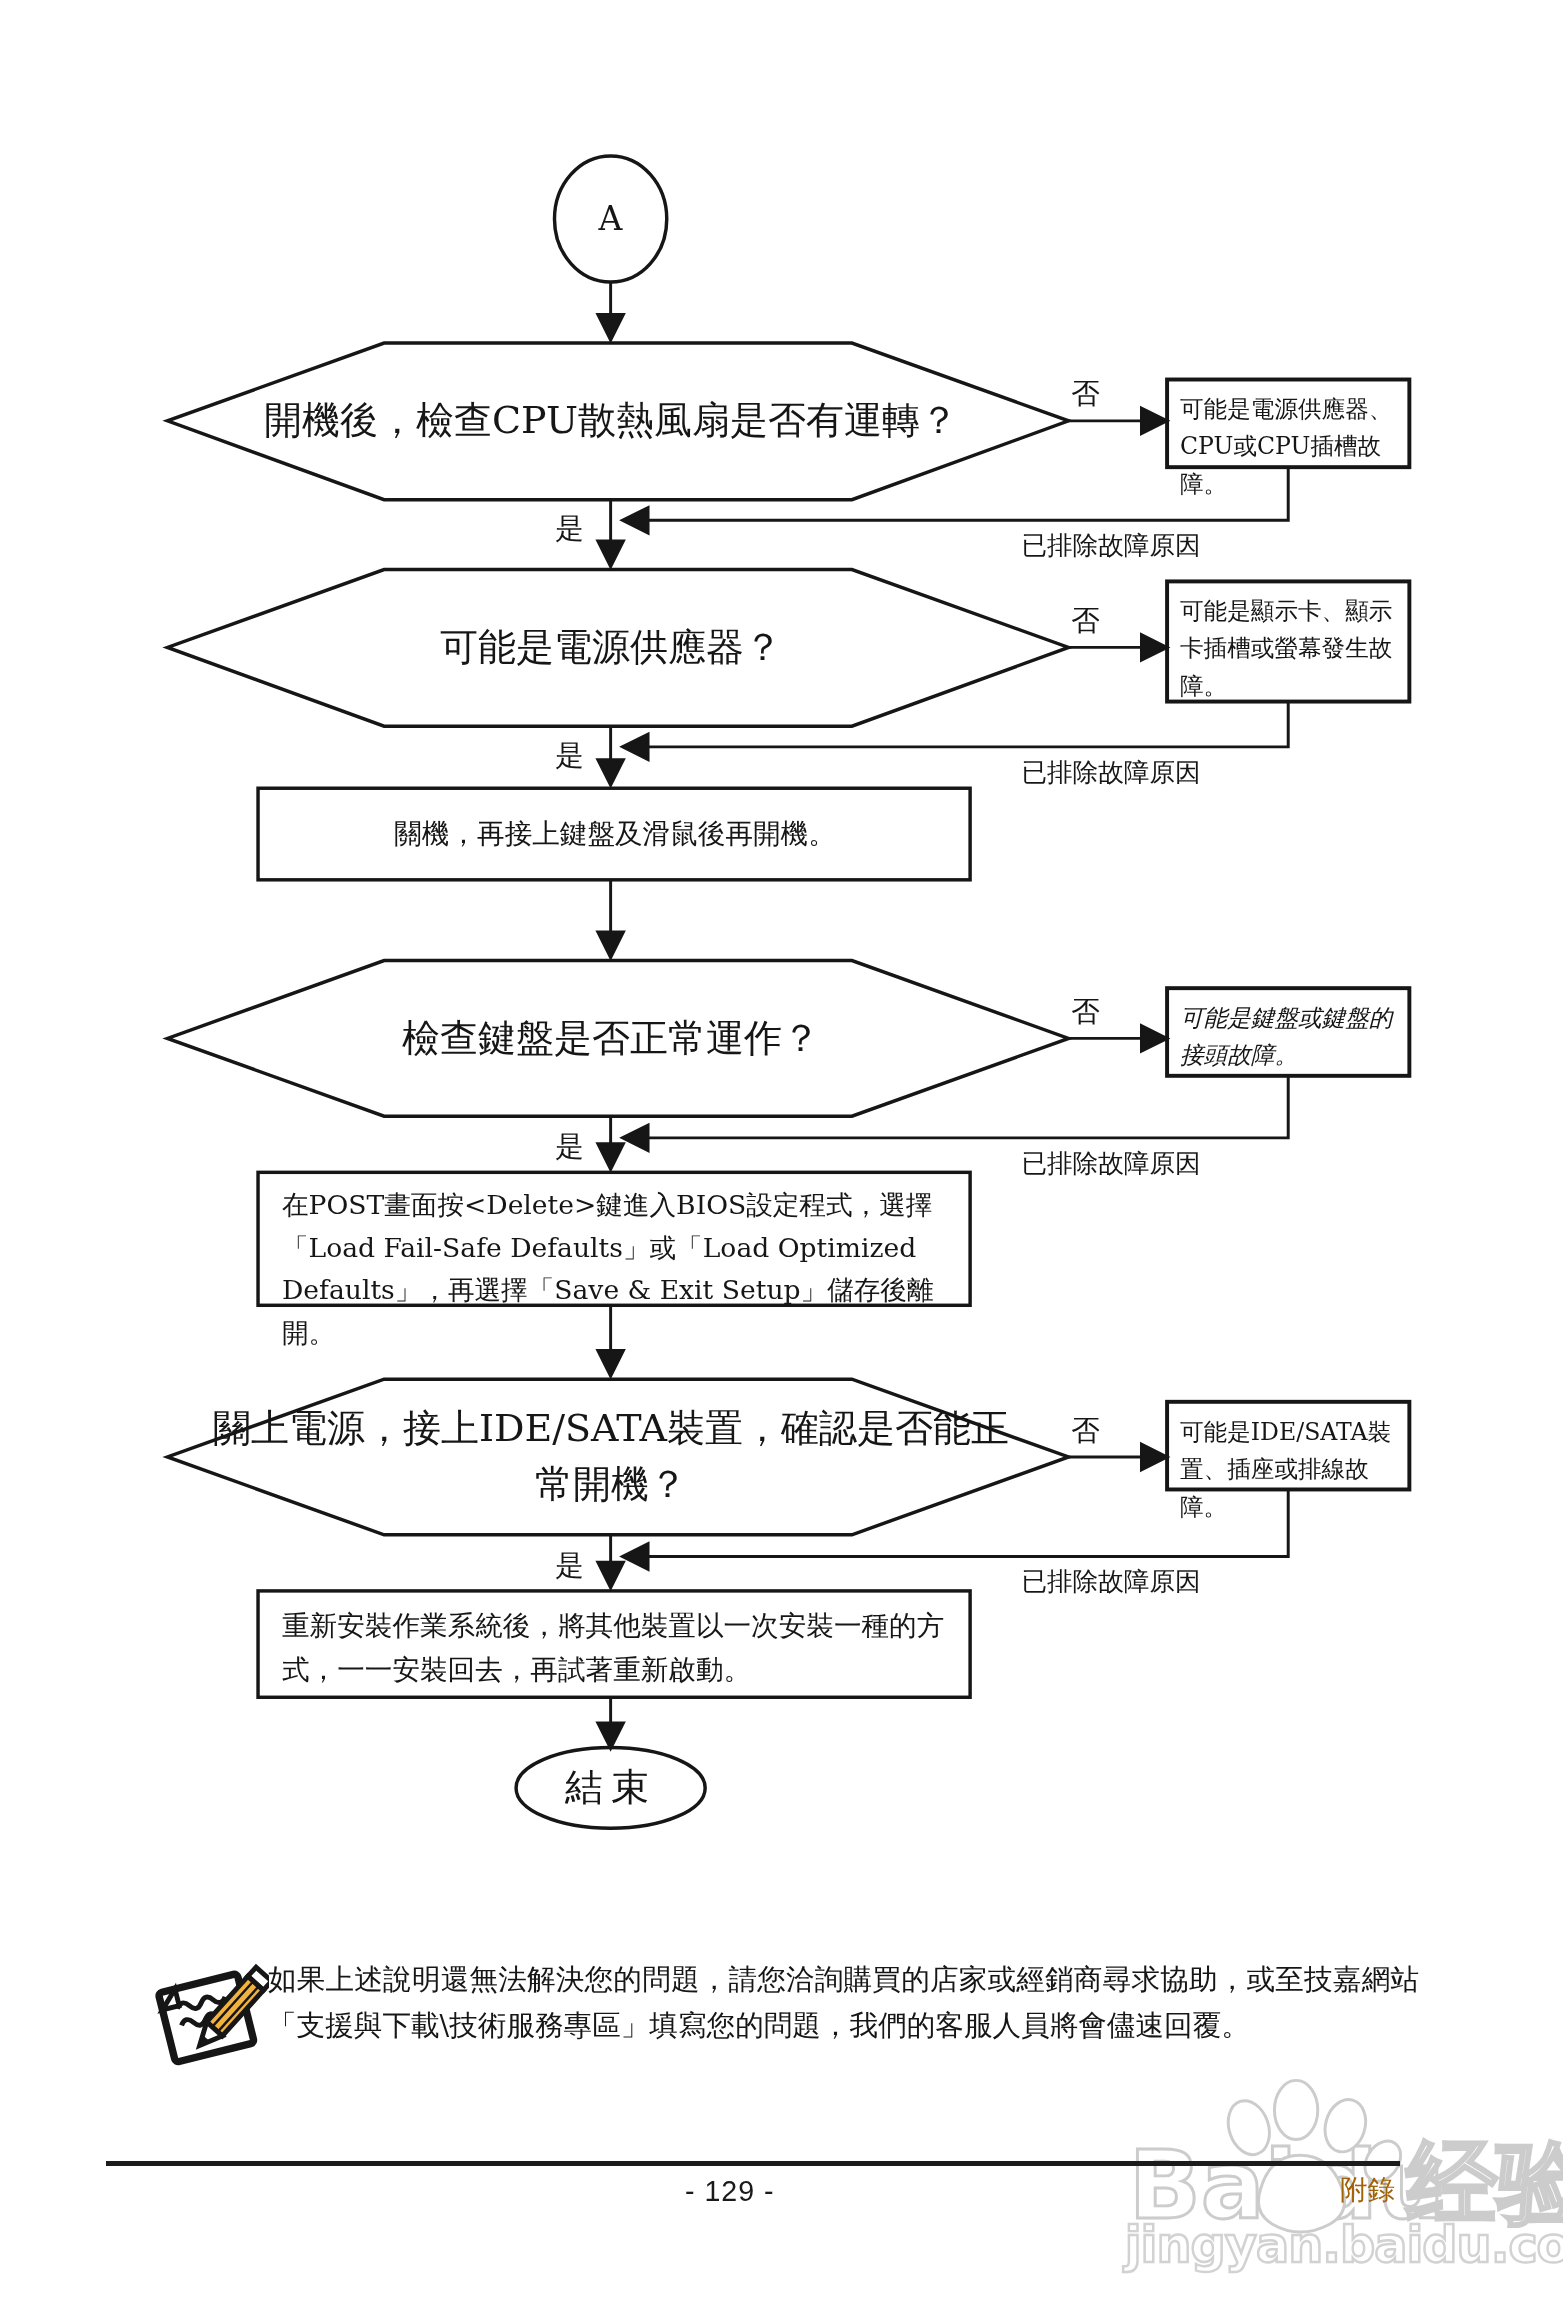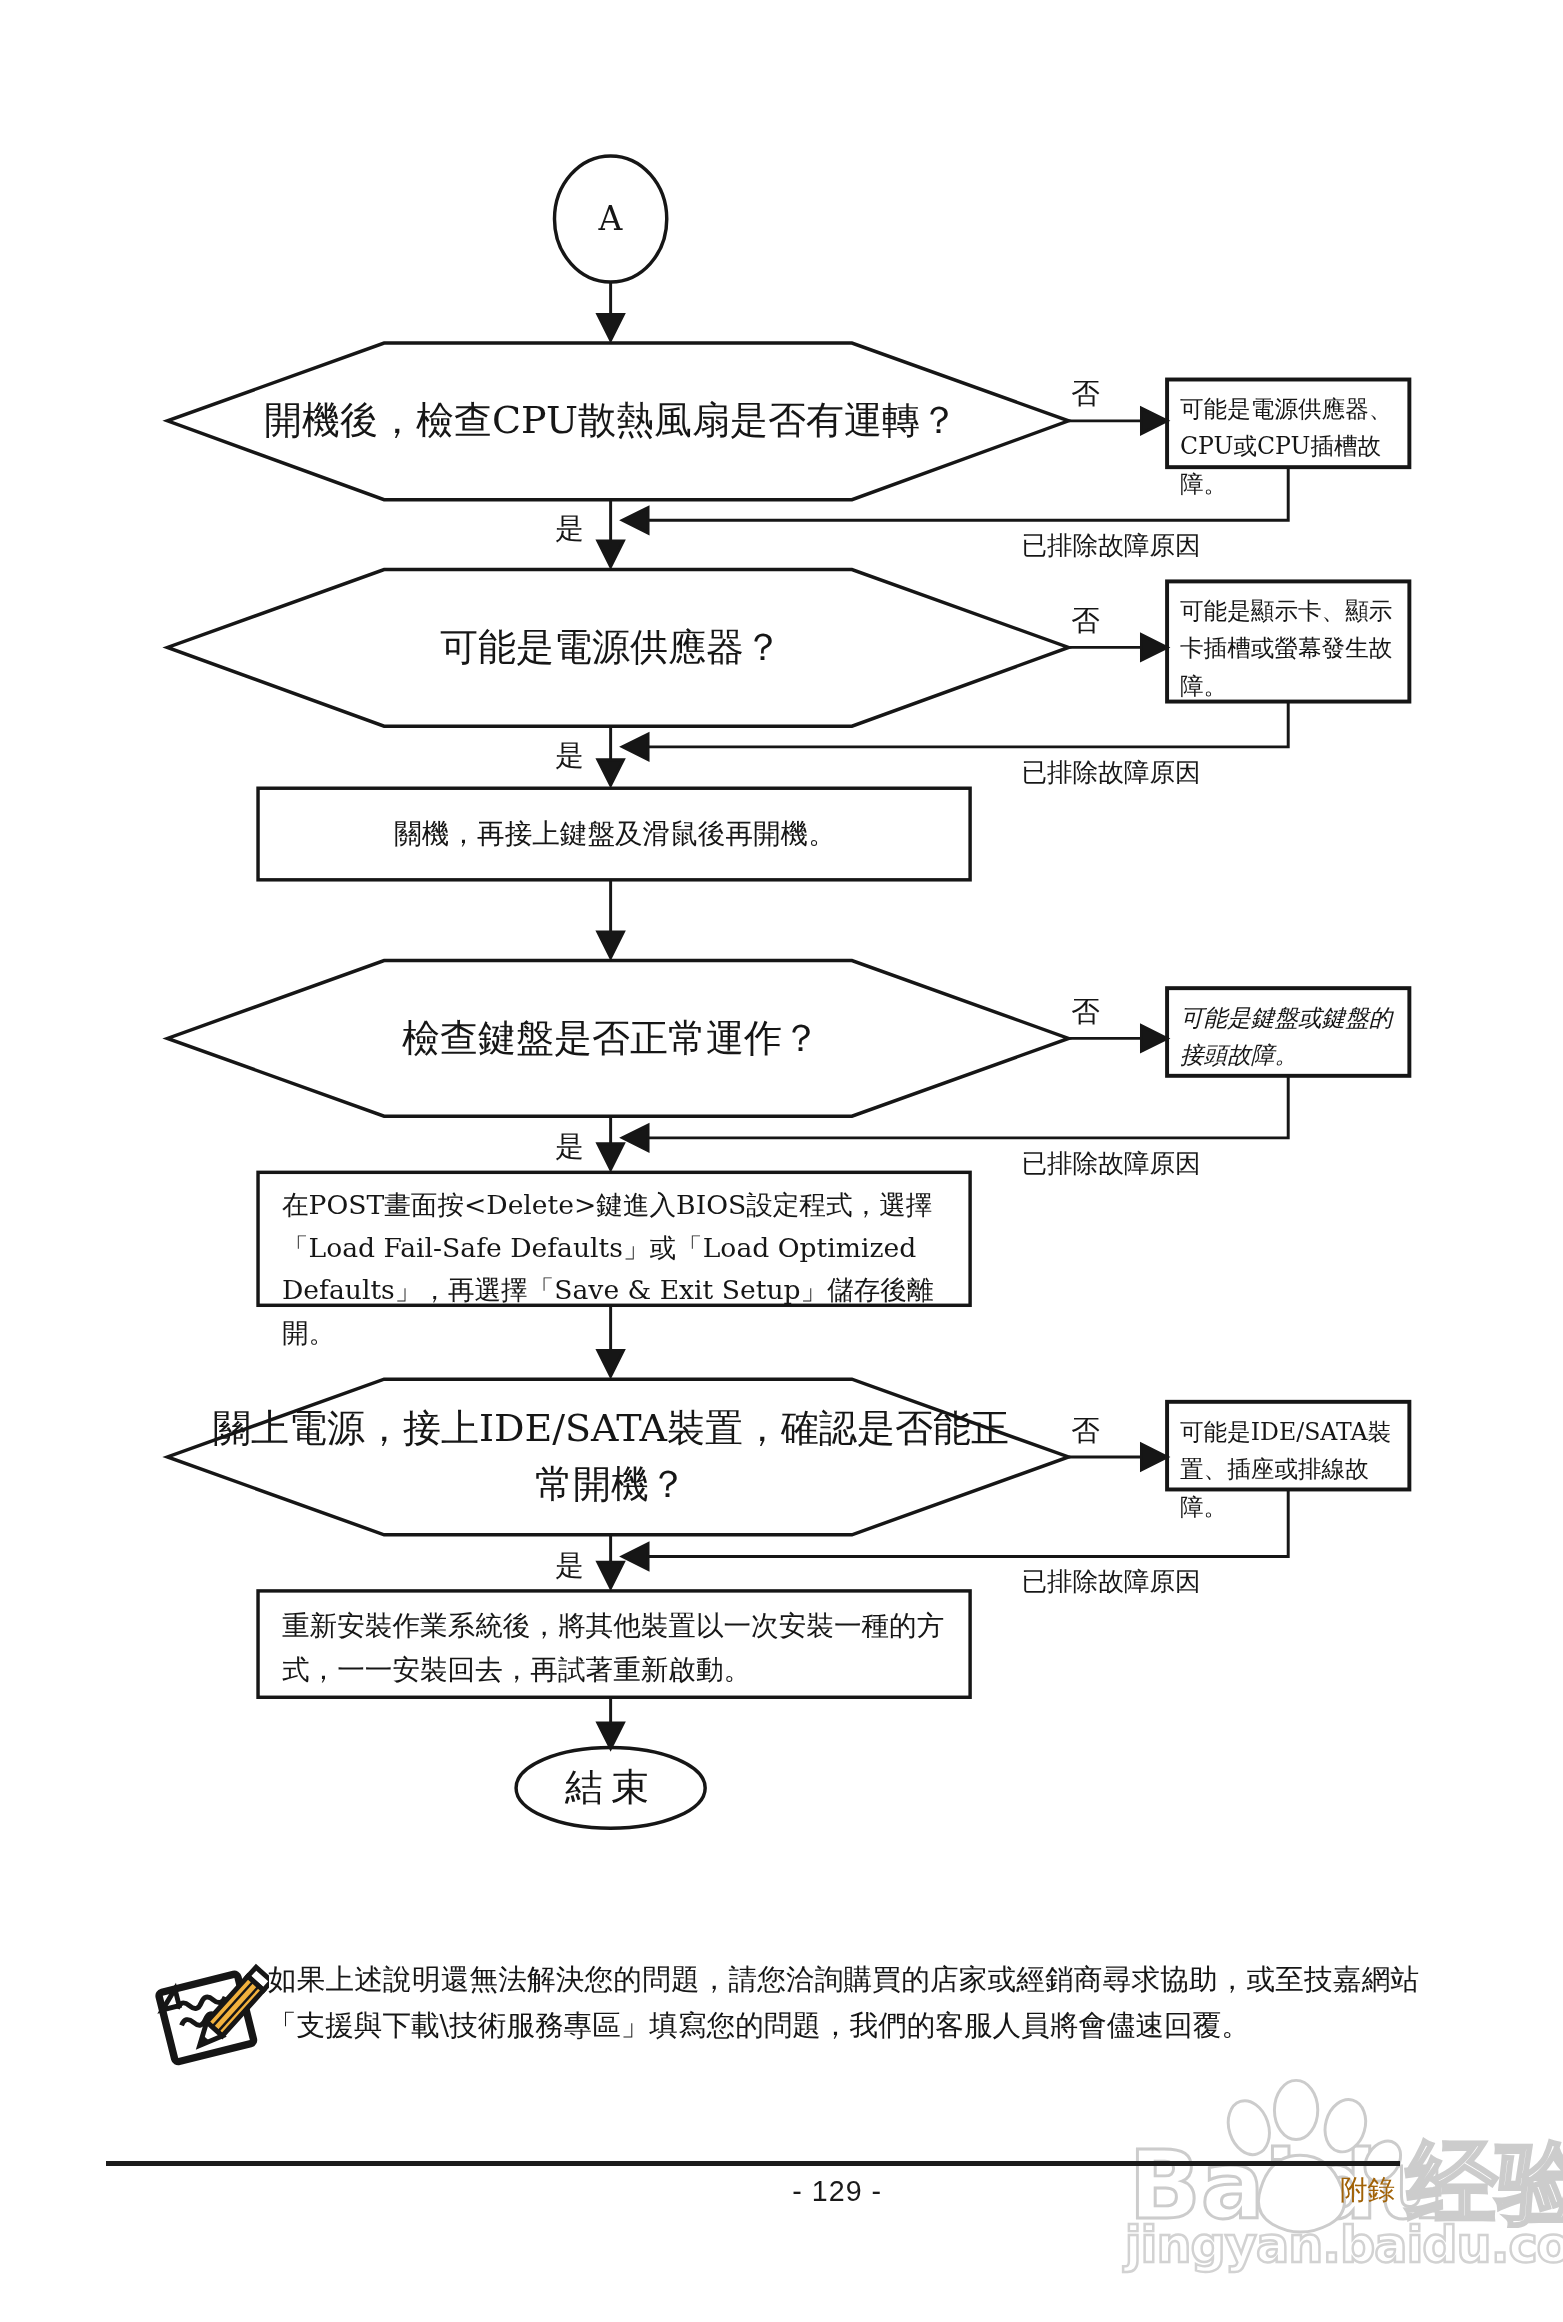--- a/index.html
+++ b/index.html
@@ -173,17 +173,17 @@
       <rect x="58" y="18" width="17" height="50" fill="#f2b23e" stroke="#161616" stroke-width="4"></rect>
       <line x1="64" y1="18" x2="64" y2="68" stroke="#161616" stroke-width="2"></line>
       <line x1="70" y1="18" x2="70" y2="68" stroke="#161616" stroke-width="2"></line>
       <polygon points="58,68 75,68 66.5,86" fill="#ffffff" stroke="#161616" stroke-width="4"></polygon>
       <polygon points="62,78 71,78 66.5,86" fill="#161616"></polygon>
     </g>
   </svg>
   <div class="note-text" style="left:268px;top:1956px;width:1151px;">如果上述說明還無法解決您的問題，請您洽詢購買的店家或經銷商尋求協助，或至技嘉網站「支援與下載\技術服務專區」填寫您的問題，我們的客服人員將會儘速回覆。</div>
 
   <div class="footer-rule"></div>
-  <div class="page-num" style="left:685px;top:2175px;width:197px;text-align:right;">- 129 -</div>
+  <div class="page-num" style="left:685px;top:2175px;width:197px;text-align:left;">- 129 -</div>
   <div class="section-label" style="left:1340px;top:2171px;">附錄</div>
 
 </div>
 
 
 </body></html>

